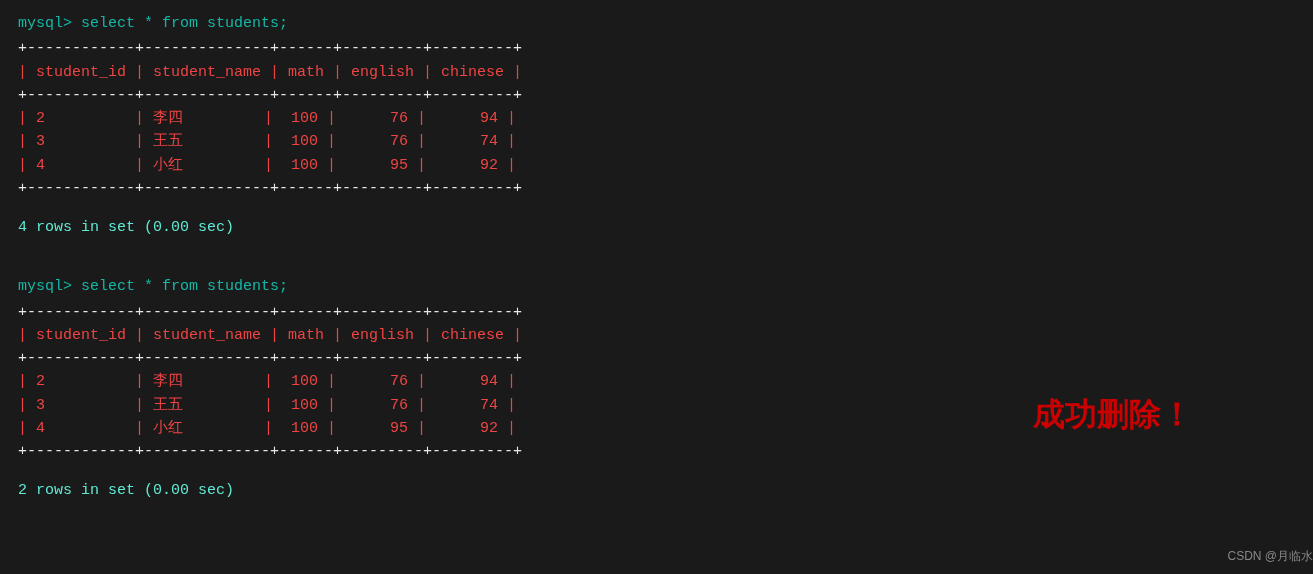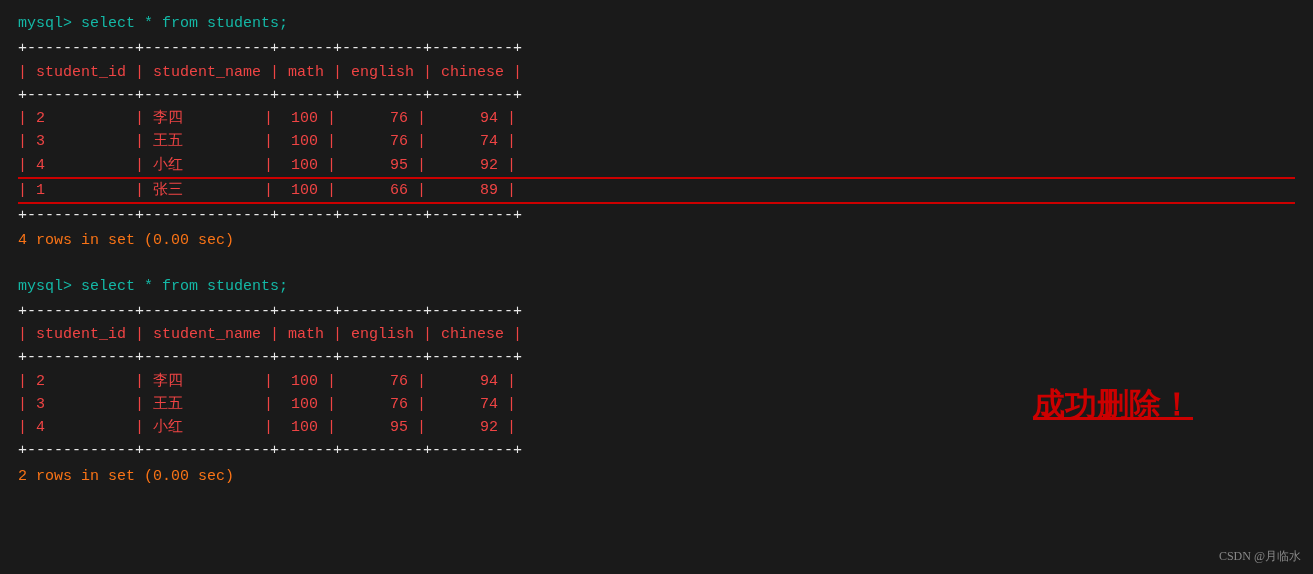--- a/index.html
+++ b/index.html
@@ -41,63 +41,60 @@
       line-height: 1.55;
     }
 
     .highlighted-row-wrapper {
       border-top: 2px solid #cc0000;
       border-bottom: 2px solid #cc0000;
       position: relative;
     }
 
     .result-line {
-      color: #f97316;
+      color: #5eead4;
       white-space: pre;
-      margin: 2px 0;
+      margin: 16px 0;
     }
 
     .blank-line {
       height: 10px;
     }
 
     .success-text {
       position: absolute;
       right: 120px;
       color: #cc0000;
       font-size: 32px;
       font-weight: bold;
       font-family: 'Microsoft YaHei', SimHei, sans-serif;
     }
 
     .csdn-watermark {
       position: absolute;
       bottom: 8px;
-      right: 12px;
+      right: 0;
       color: #888;
       font-size: 12px;
-      font-family: Liberation Serif, serif;
+      font-family: Liberation Sans, sans-serif;
     }
   </style>
 </head>
 <body>
 
 <div class="terminal">
 
   <div>
     <div class="cmd-line">mysql&gt; select * from students;</div>
     <div class="table-border">+------------+--------------+------+---------+---------+</div>
     <div class="table-row-normal">| student_id | student_name | math | english | chinese |</div>
     <div class="table-border">+------------+--------------+------+---------+---------+</div>
     <div class="table-row-normal">| 2          | 李四         |  100 |      76 |      94 |</div>
     <div class="table-row-normal">| 3          | 王五         |  100 |      76 |      74 |</div>
     <div class="table-row-normal">| 4          | 小红         |  100 |      95 |      92 |</div>
-    <div class="highlighted-row-wrapper">
-      <div class="table-row-normal">| 1          | 张三         |  100 |      66 |      89 |</div>
-    </div>
     <div class="table-border">+------------+--------------+------+---------+---------+</div>
     <div class="result-line">4 rows in set (0.00 sec)</div>
   </div>
 
   <div class="blank-line"></div>
 
   <div>
   </div>
 
   <div class="blank-line"></div>
@@ -107,17 +104,17 @@
     <div class="table-border">+------------+--------------+------+---------+---------+</div>
     <div class="table-row-normal">| student_id | student_name | math | english | chinese |</div>
     <div class="table-border">+------------+--------------+------+---------+---------+</div>
     <div class="table-row-normal">| 2          | 李四         |  100 |      76 |      94 |</div>
     <div class="table-row-normal">| 3          | 王五         |  100 |      76 |      74 |</div>
     <div class="table-row-normal">| 4          | 小红         |  100 |      95 |      92 |</div>
     <div class="table-border">+------------+--------------+------+---------+---------+</div>
     <div class="result-line">2 rows in set (0.00 sec)</div>
   </div>
 
-  <div class="success-text" style="top: 380px; text-decoration: underline;">成功删除！</div>
+  <div class="success-text" style="top: 390px;">成功删除！</div>
 
   <div class="csdn-watermark">CSDN @月临水</div>
 
 </div>
 
 </body></html>

